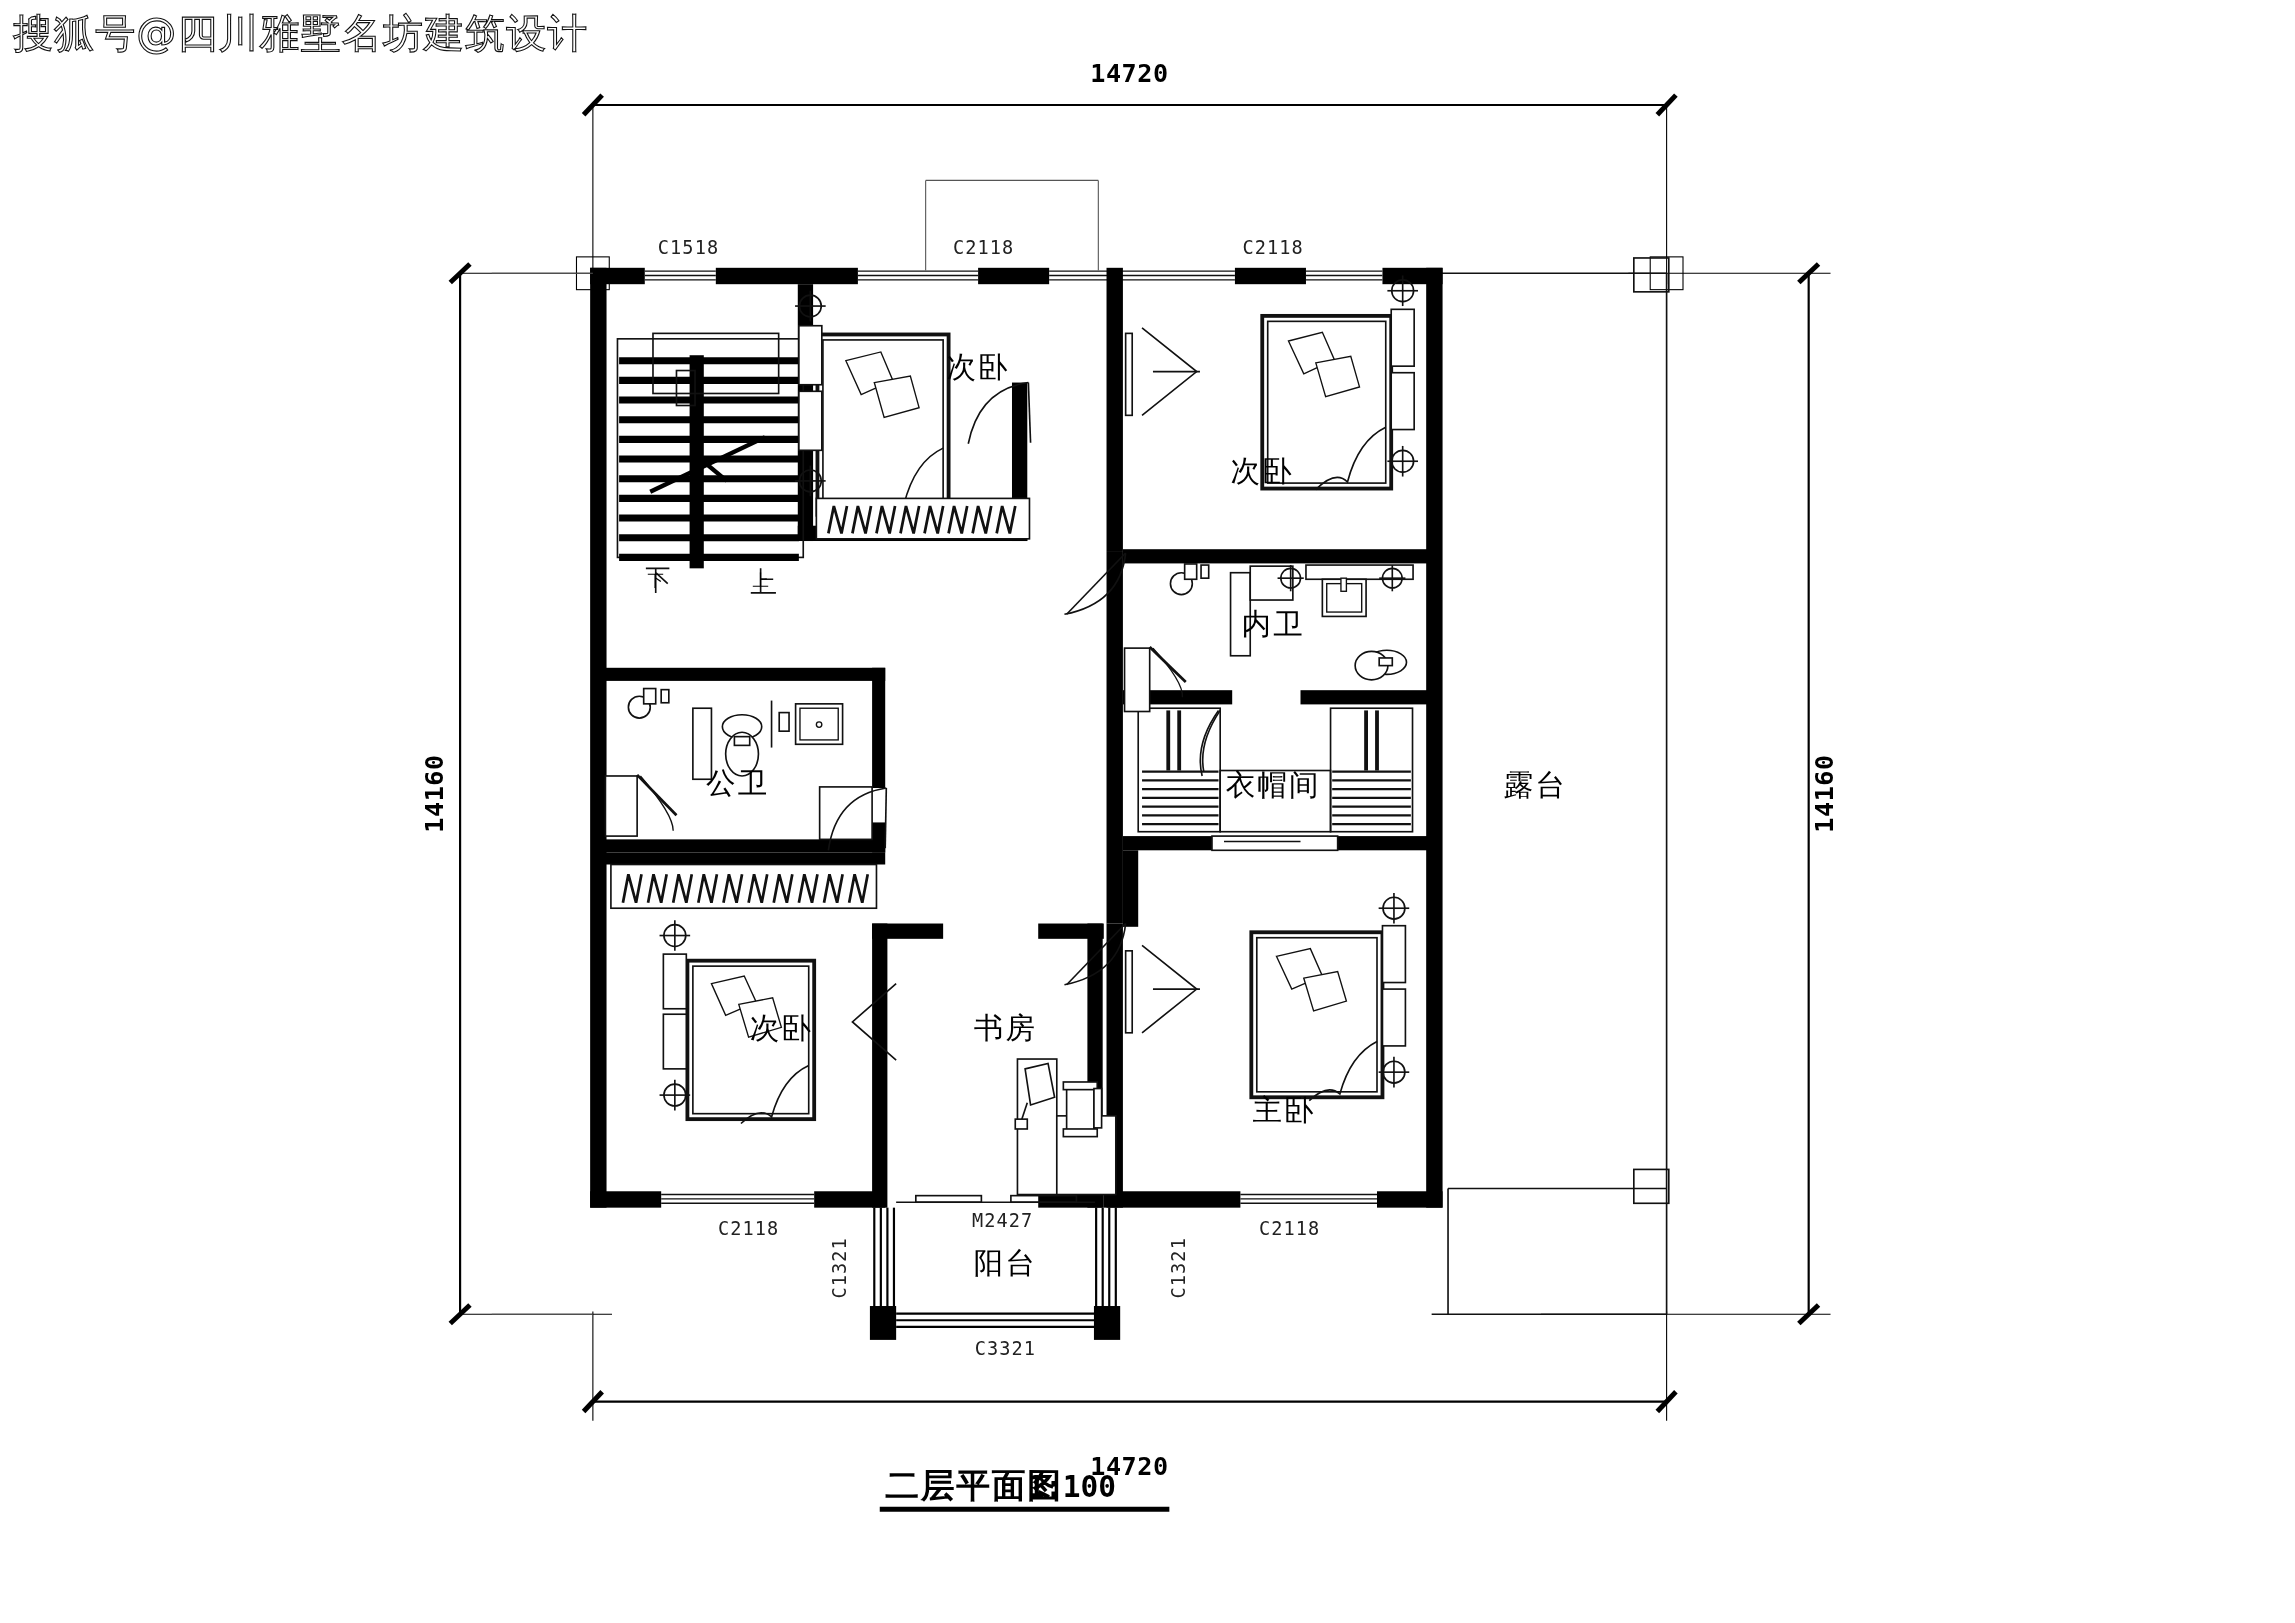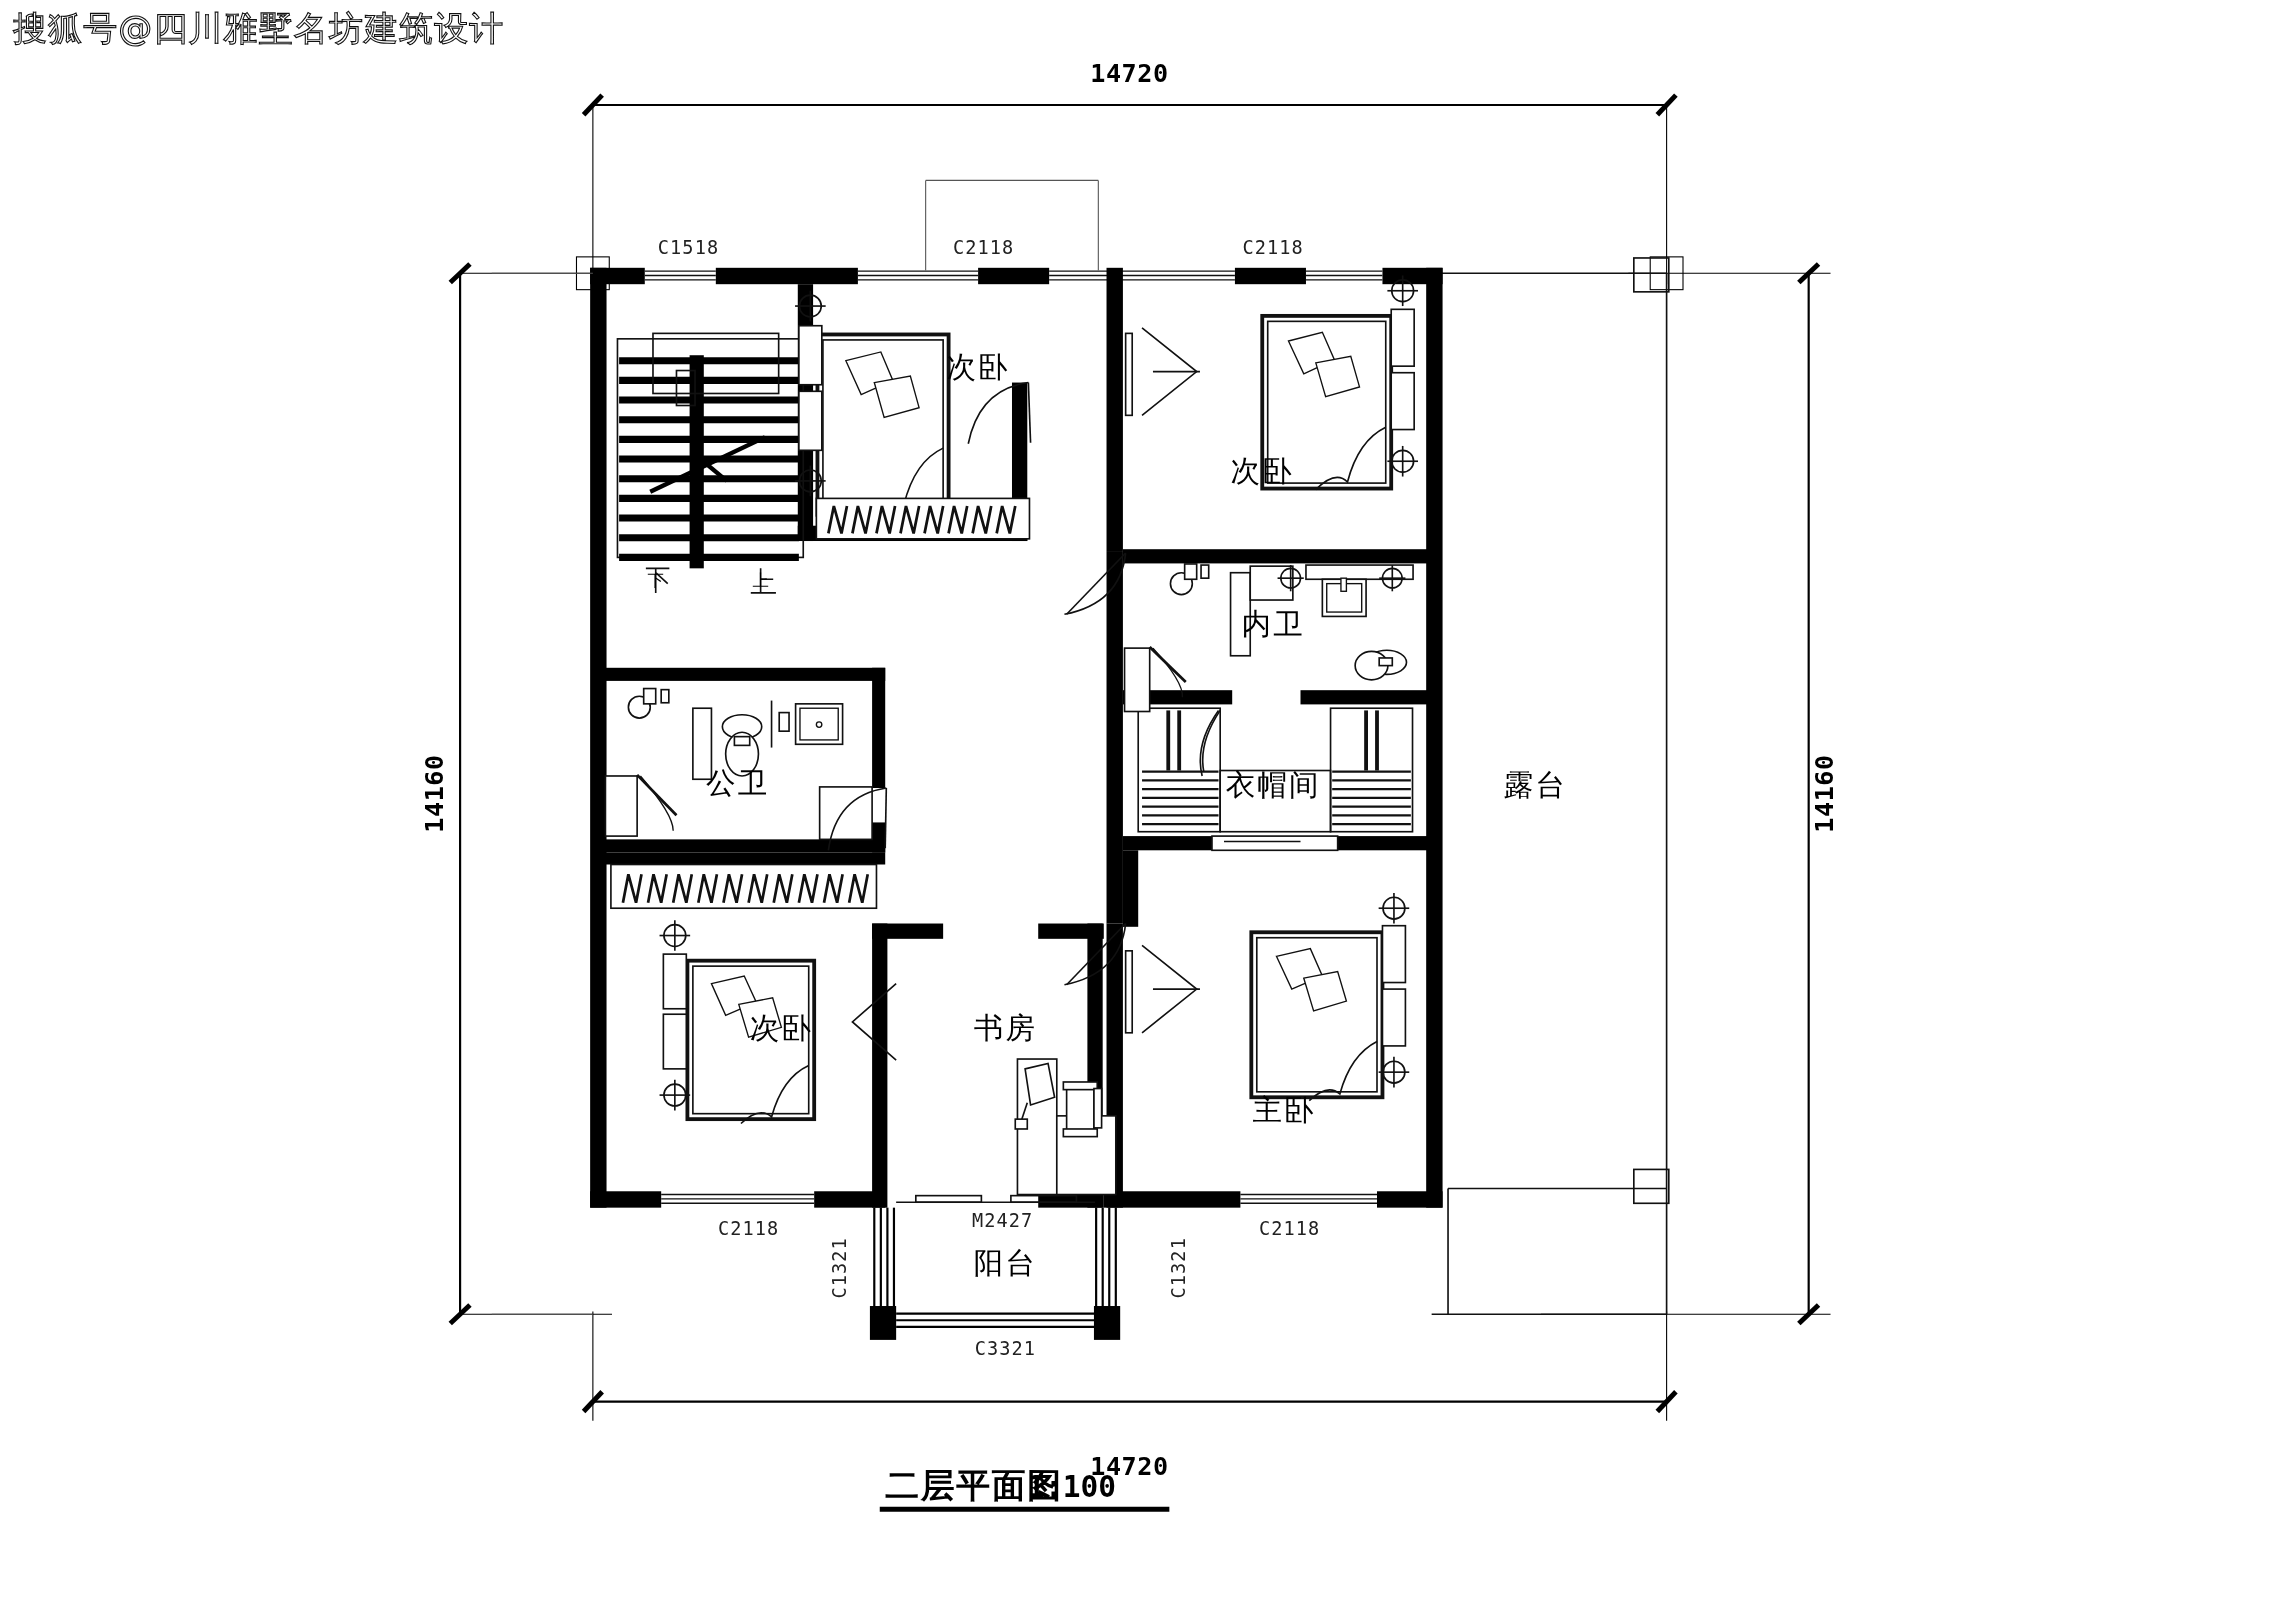--- a/index.html
+++ b/index.html
@@ -1,18 +1,18 @@
 <!DOCTYPE html>
 <html style="font-size:8.7px"><head>
 <meta charset="utf-8">
 <style>
   html,body{margin:0;padding:0;background:#ffffff;}
   body{width:2295px;height:1623px;position:relative;overflow:hidden;
        font-family:"Liberation Sans","DejaVu Sans",sans-serif;color:#000;}
-  .wm{position:absolute;left:13px;top:5.5px;font-size:34px;letter-spacing:1.1px;
+  .wm{position:absolute;left:13px;top:5.5px;font-size:40px;letter-spacing:1.1px;
       color:#ffffff;-webkit-text-stroke:1.1px #111;font-family:"DejaVu Sans",sans-serif;
       font-weight:400;white-space:nowrap;}
   svg{position:absolute;left:0;top:0;}
   .dimtxt{font-family:"DejaVu Sans Mono","Liberation Mono",monospace;
           font-size:46px;fill:#000;font-weight:700;letter-spacing:1px;}
   .wintxt{font-family:"DejaVu Sans Mono","Liberation Mono",monospace;
           font-size:34px;fill:#222;font-weight:400;letter-spacing:2px;}
   .roomtxt{font-family:"DejaVu Sans","Liberation Sans",sans-serif;
            font-size:54px;fill:#000;letter-spacing:4px;}
   .smalltxt{font-family:"DejaVu Sans",sans-serif;font-size:30px;fill:#000;}

